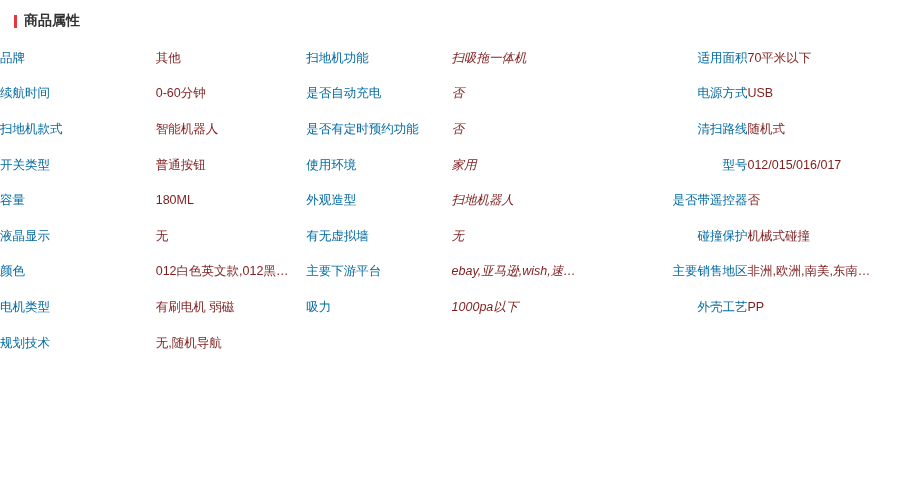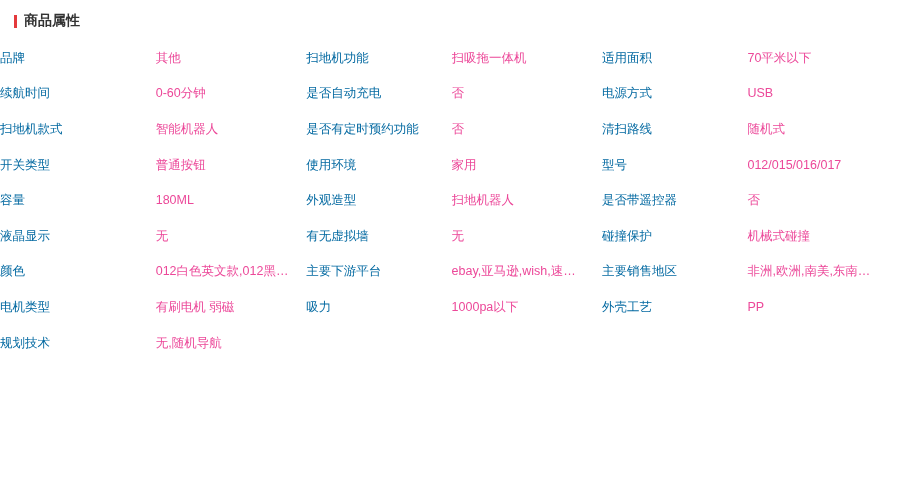--- a/index.html
+++ b/index.html
@@ -50,28 +50,28 @@
     padding: 0;
     line-height: 16px;
     white-space: nowrap;
     overflow: hidden;
     text-overflow: ellipsis;
   }
   td.label {
     color: #0369a1;
   }
   td.value {
-    color: #ec4899;
+    color: #7f1d1d;
   }
   
   .c-l1 { width: 150px; padding-left: 22px; }
   .c-v1 { width: 145px; padding-left: 22px; }
   .c-l2 { width: 140px; padding-left: 0px; }
-  .c-v2 { width: 145px; padding-left: 0px; }
-  .c-l3 { width: 140px; padding-left: 0px; }
+  .c-v2 { width: 145px; padding-left: 0px; font-style: italic; }
+  .c-l3 { width: 140px; padding-left: 0px; text-align: right; }
   .c-v3 { width: 145px; padding-left: 0px; }
 </style>
 </head>
 <body>
 
 <div class="page">
 
   <div class="section-title">
     <span class="title-bar" style="background: rgb(228, 57, 60);"></span>
     <span>商品属性</span>

